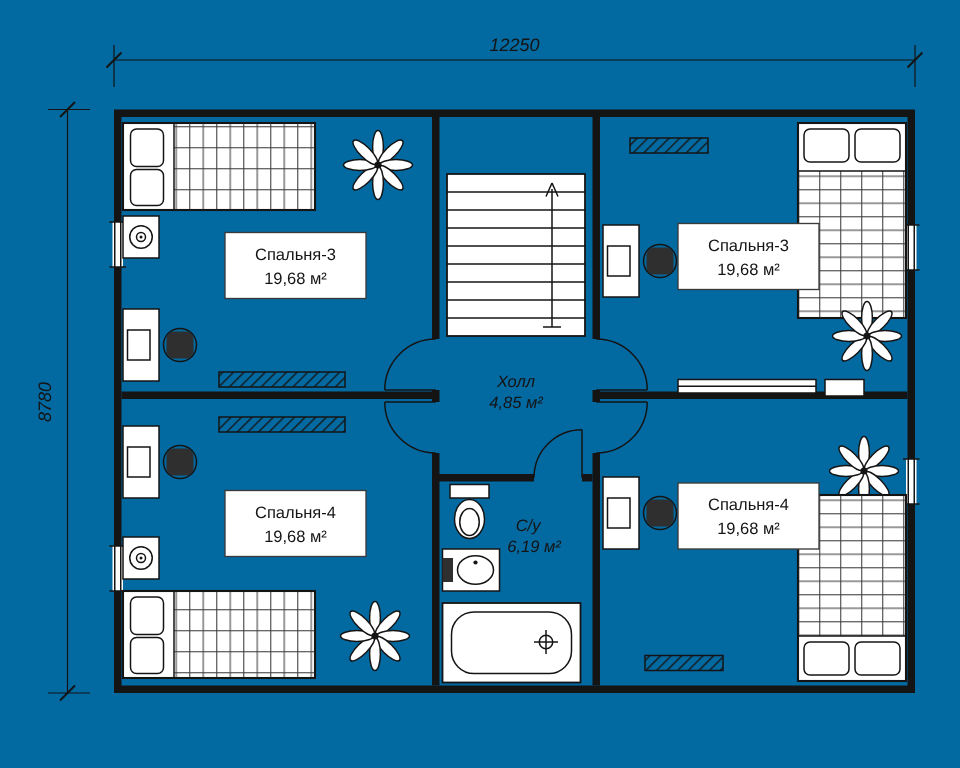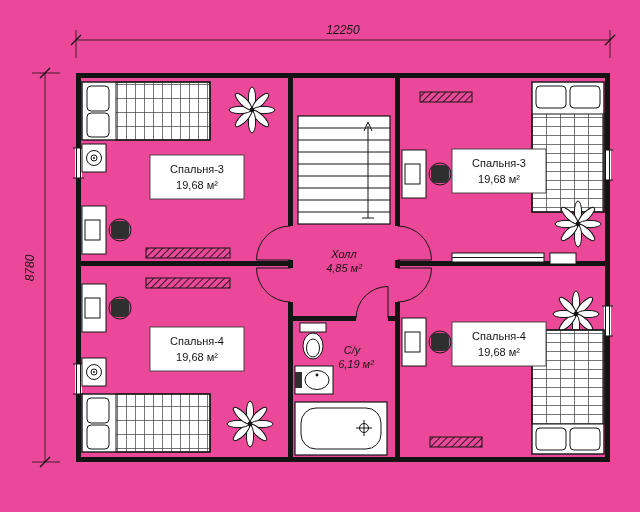--- a/index.html
+++ b/index.html
@@ -1,16 +1,16 @@
 <!DOCTYPE html>
 <html><head>
 <meta charset="utf-8">
 <style>
   html,body{margin:0;padding:0;background:#ffffff;}
-  .page{position:relative;width:640px;height:512px;background:#ec4899;overflow:hidden;
+  .page{position:relative;width:640px;height:512px;background:#0369a1;overflow:hidden;
         font-family:"Liberation Sans",sans-serif;}
   svg{display:block;}
   svg text{fill:#141414;font-family:"Liberation Sans",sans-serif;}
   .room-label{font-size:11px;}
   .dim-label{font-size:12px;font-style:italic;}
   .small-label{font-size:11px;font-style:italic;}
 </style>
 </head>
 <body>
 

